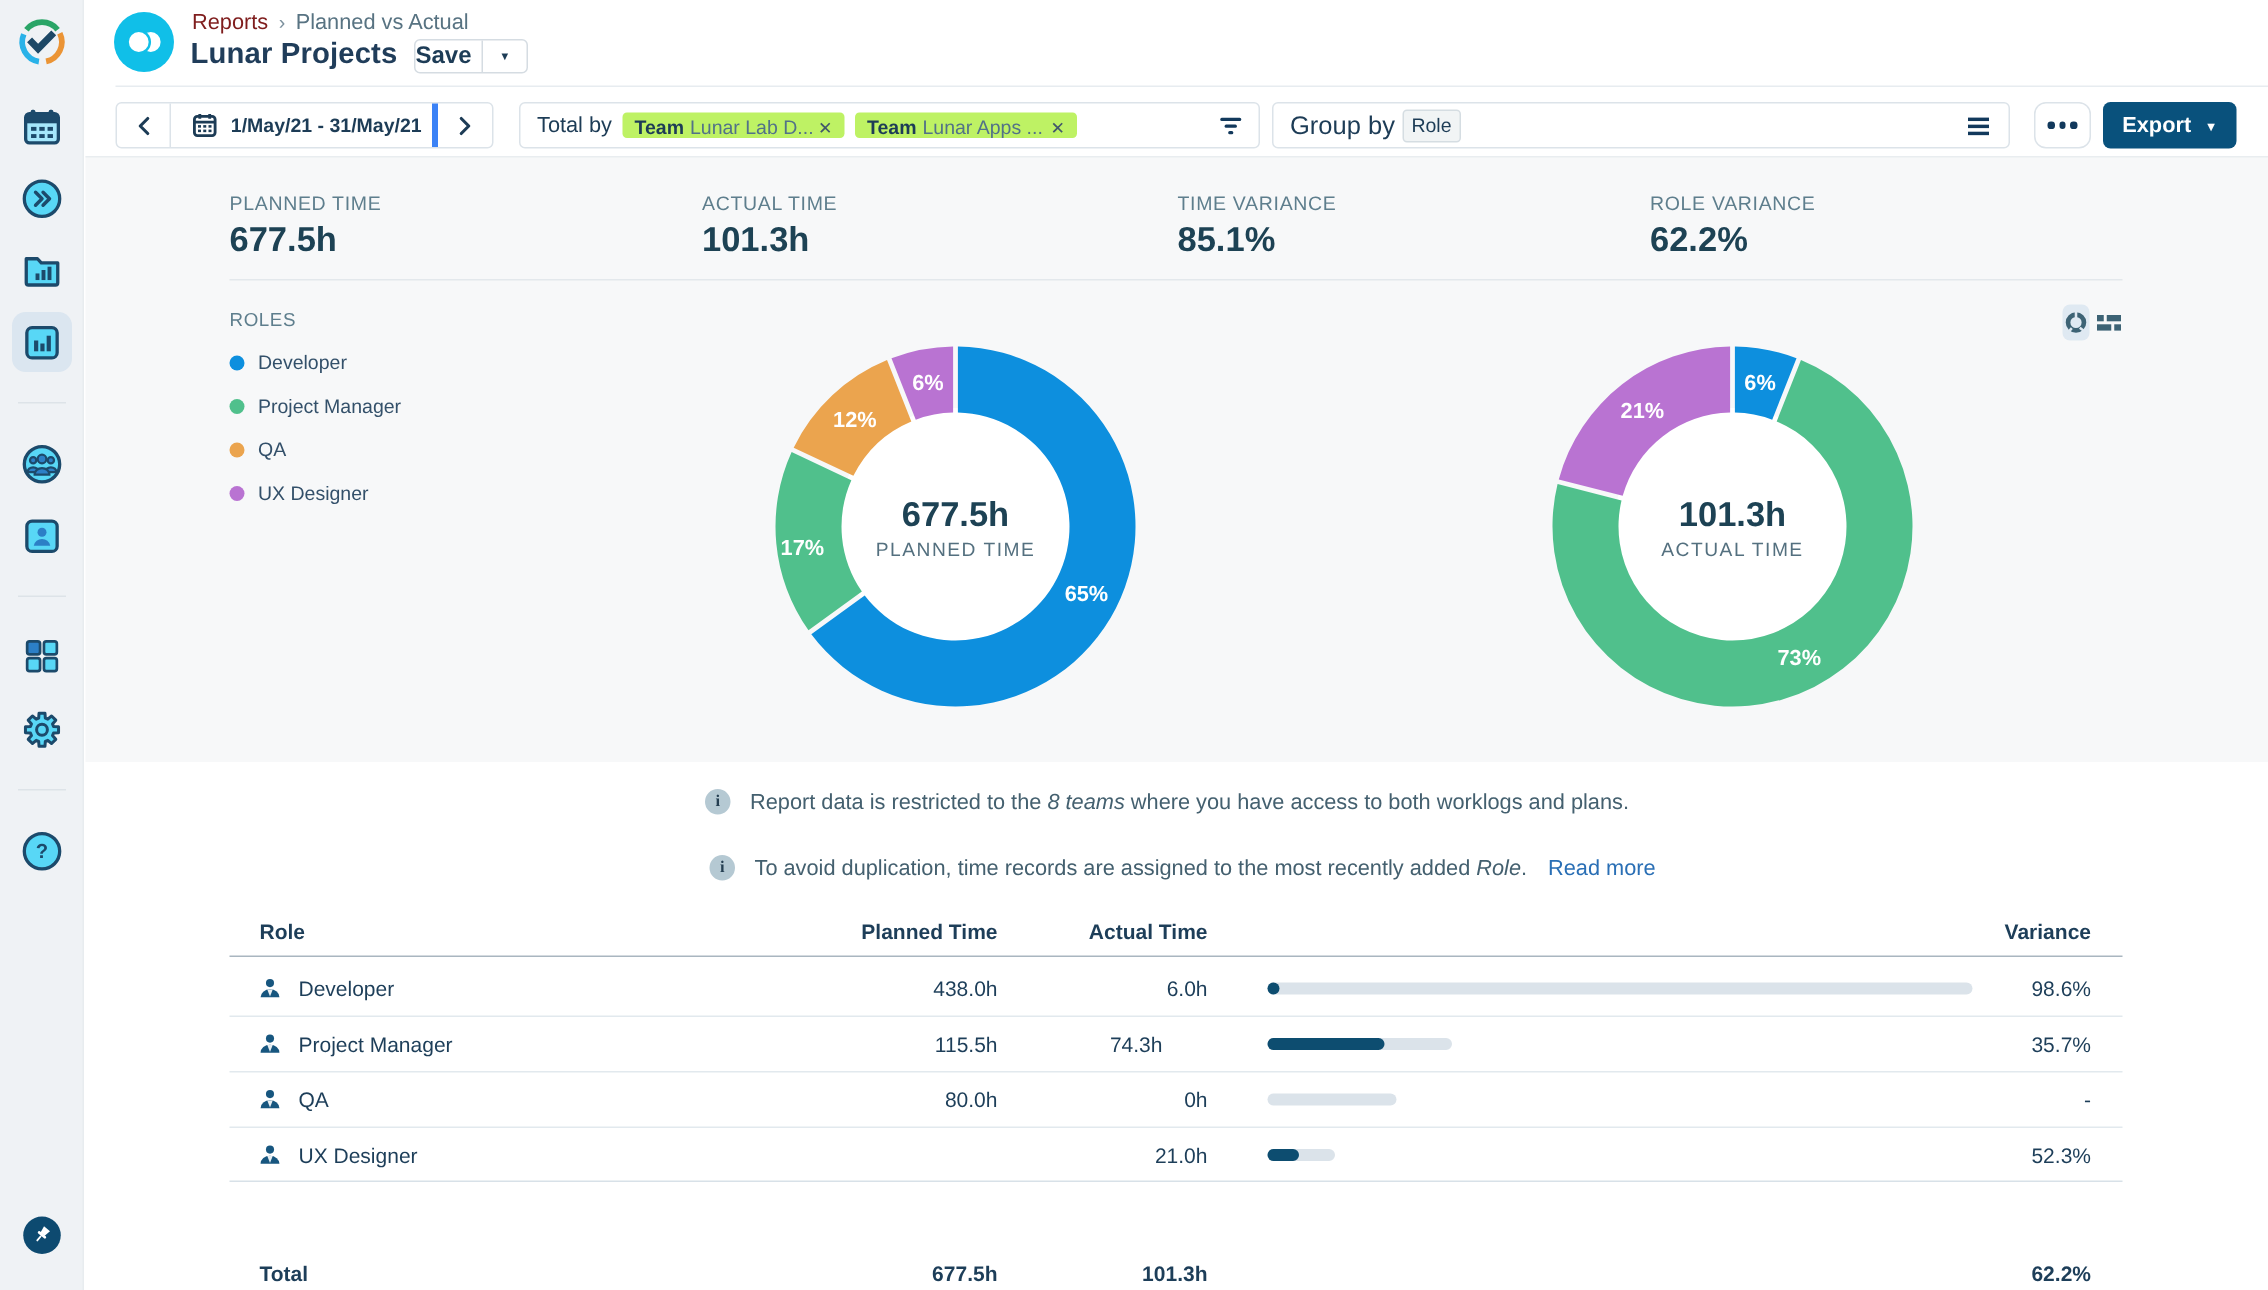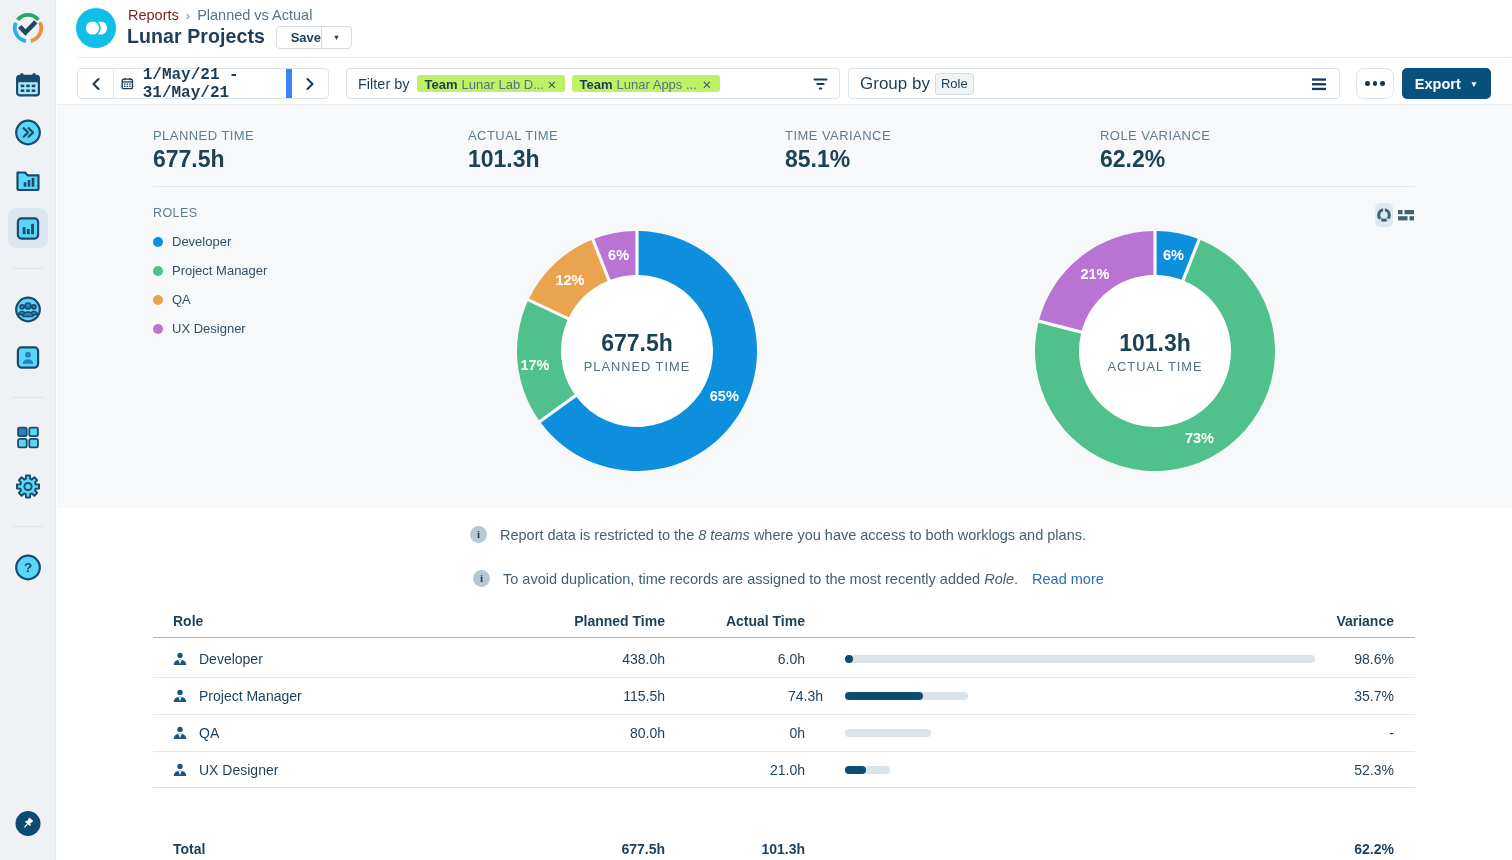--- a/index.html
+++ b/index.html
@@ -10,29 +10,29 @@
 #sidebar { position:absolute; left:0; top:0; width:56px; height:860px; background:#eff2f5; border-right:1px solid #e8ecef; }
 .sdiv { position:absolute; left:12px; width:32px; border-top:1px solid #dde3e8; }
 .icn { position:absolute; left:50%; transform:translateX(-50%); }
 
 #crumb { position:absolute; left:128px; top:7px; font-size:14.5px; }
 #crumb a { color:#7f1d1d; text-decoration:none; }
 #crumb .sep { color:#7b909d; margin:0 7px; font-size:13px; }
 #crumb .cur { color:#587382; }
 #title { position:absolute; left:127px; top:25px; font-size:19.5px; font-weight:bold; color:#203d5a; letter-spacing:0.1px; }
 #savebtn { position:absolute; left:276px; top:26px; width:76px; height:23px; border:1px solid #d5dce2; border-radius:4px; background:#fff; display:flex; }
-#savebtn .sv { width:45px; text-align:right; font-size:13px; font-weight:bold; color:#1d3c56; line-height:21px; border-right:1px solid #d5dce2; }
+#savebtn .sv { width:45px; text-align:left; font-size:16px; font-weight:bold; color:#1d3c56; line-height:21px; border-right:1px solid #d5dce2; }
 #savebtn .cr { flex:1; text-align:center; line-height:21px; font-size:7.5px; color:#1d3c56; }
 #hdrline { position:absolute; left:77px; top:57px; right:0; border-top:1px solid #e7ecf0; }
 
 .tbx { position:absolute; top:68px; height:31px; background:#fff; border:1px solid #dce3e9; border-radius:4px; }
 #datenav { left:77px; width:252px; display:flex; }
 #datenav .seg { display:flex; align-items:center; justify-content:center; height:100%; }
 #datenav .s1 { width:36px; border-right:1px solid #dce3e9; }
-#datenav .s2 { width:178px; font-size:16px; font-weight:bold; color:#1d3c56; border-right:6px solid #3b82f6;font-family:Liberation Mono, monospace; }
+#datenav .s2 { width:178px; font-size:13px; font-weight:bold; color:#1d3c56; border-right:4px solid #3b82f6; }
 #datenav .s3 { width:36px; }
 #filterbox { left:346px; width:494px; display:flex; align-items:center; }
 #filterbox .lbl { margin-left:11px; font-size:14.5px; color:#1d3c56; }
 .chip { height:17px; background:#bef264; border-radius:3px; display:flex; align-items:flex-end; padding:0 8px; font-size:13px; color:#527288; margin-left:7px; width:148px; }
 .chip b { color:#1d3c56; margin-right:4px; font-weight:bold; }
 .chip .x { margin-left:auto; color:#42576b; font-size:11.5px; }
 #groupbox { left:848px; width:492px; display:flex; align-items:center; }
 #groupbox .lbl { margin-left:11px; font-size:17px; color:#1d3c56; }
 #rolechip { height:22px; margin-left:5px; background:#f1f4f5; border:1px solid #d5dde2; border-radius:3px; font-size:13px; color:#1d3c56; display:flex; align-items:center; padding:0 5px; }
 #dots { left:1356px; width:38px; border-radius:8px; display:flex; align-items:center; justify-content:center; gap:3px; }
@@ -197,21 +197,21 @@
           <rect x="11" y="11.4" width="2" height="1.7"></rect>
         </g>
       </svg>1/May/21 - 31/May/21</div>
   <div class="seg s3">
       <svg width="14" height="14" viewBox="0 0 14 14">
         <path d="M4.5 2 L9.5 7 L4.5 12" fill="none" stroke="#1d3c56" stroke-width="2.1" stroke-linecap="round" stroke-linejoin="round"></path>
       </svg>
     </div>
 </div>
 <div class="tbx" id="filterbox">
-  <span class="lbl">Filter by</span>
+  <span class="lbl">Total by</span>
   <span class="chip"><b>Team</b> Lunar Lab D...<span class="x">✕</span></span>
   <span class="chip"><b>Team</b> Lunar Apps ...<span class="x">✕</span></span>
   <svg style="position:absolute; right:11px; top:9px" width="15" height="13" viewBox="0 0 15 13">
       <g fill="#12395c">
         <rect x="0.5" y="0.5" width="14" height="2.1" rx="1"></rect>
         <rect x="3.4" y="5" width="8.2" height="2.1" rx="1"></rect>
         <rect x="5.8" y="9.4" width="3.4" height="2.1" rx="1"></rect>
       </g>
     </svg>
 </div>
@@ -361,21 +361,21 @@
           <circle cx="7" cy="3.4" r="2.7"></circle>
           <path d="M0.7 12.9 a6.3 5.4 0 0 1 12.6 0 Z"></path>
         </g>
         <path d="M5.2 7.7 L8.8 7.7 L7 12.3 Z" fill="#ffffff" opacity="0.9"></path>
       </svg>
       <span class="num">Project Manager</span>
     </div>
   <div class="cell rt" style="left:330px; width:182px">
       <span class="num">115.5h</span>
     </div>
-  <div class="cell rt" style="left:548px; width:122px">
+  <div class="cell rt" style="left:500px; width:122px">
       <span class="num">74.3h</span>
     </div>
   <div class="cell" style="left:692px; width:478px">
       <div style="position:relative; width:100%; height:8px;">
         <div class="bar" style="left:0; top:0; width:123px; background:#dbe3ea;"></div>
         <div class="bar" style="left:0; top:0; width:78px; background:#0d4d70;"></div>
       </div>
     </div>
   <div class="cell rt" style="left:1100px; width:141px">
       <span class="num">35.7%</span>

